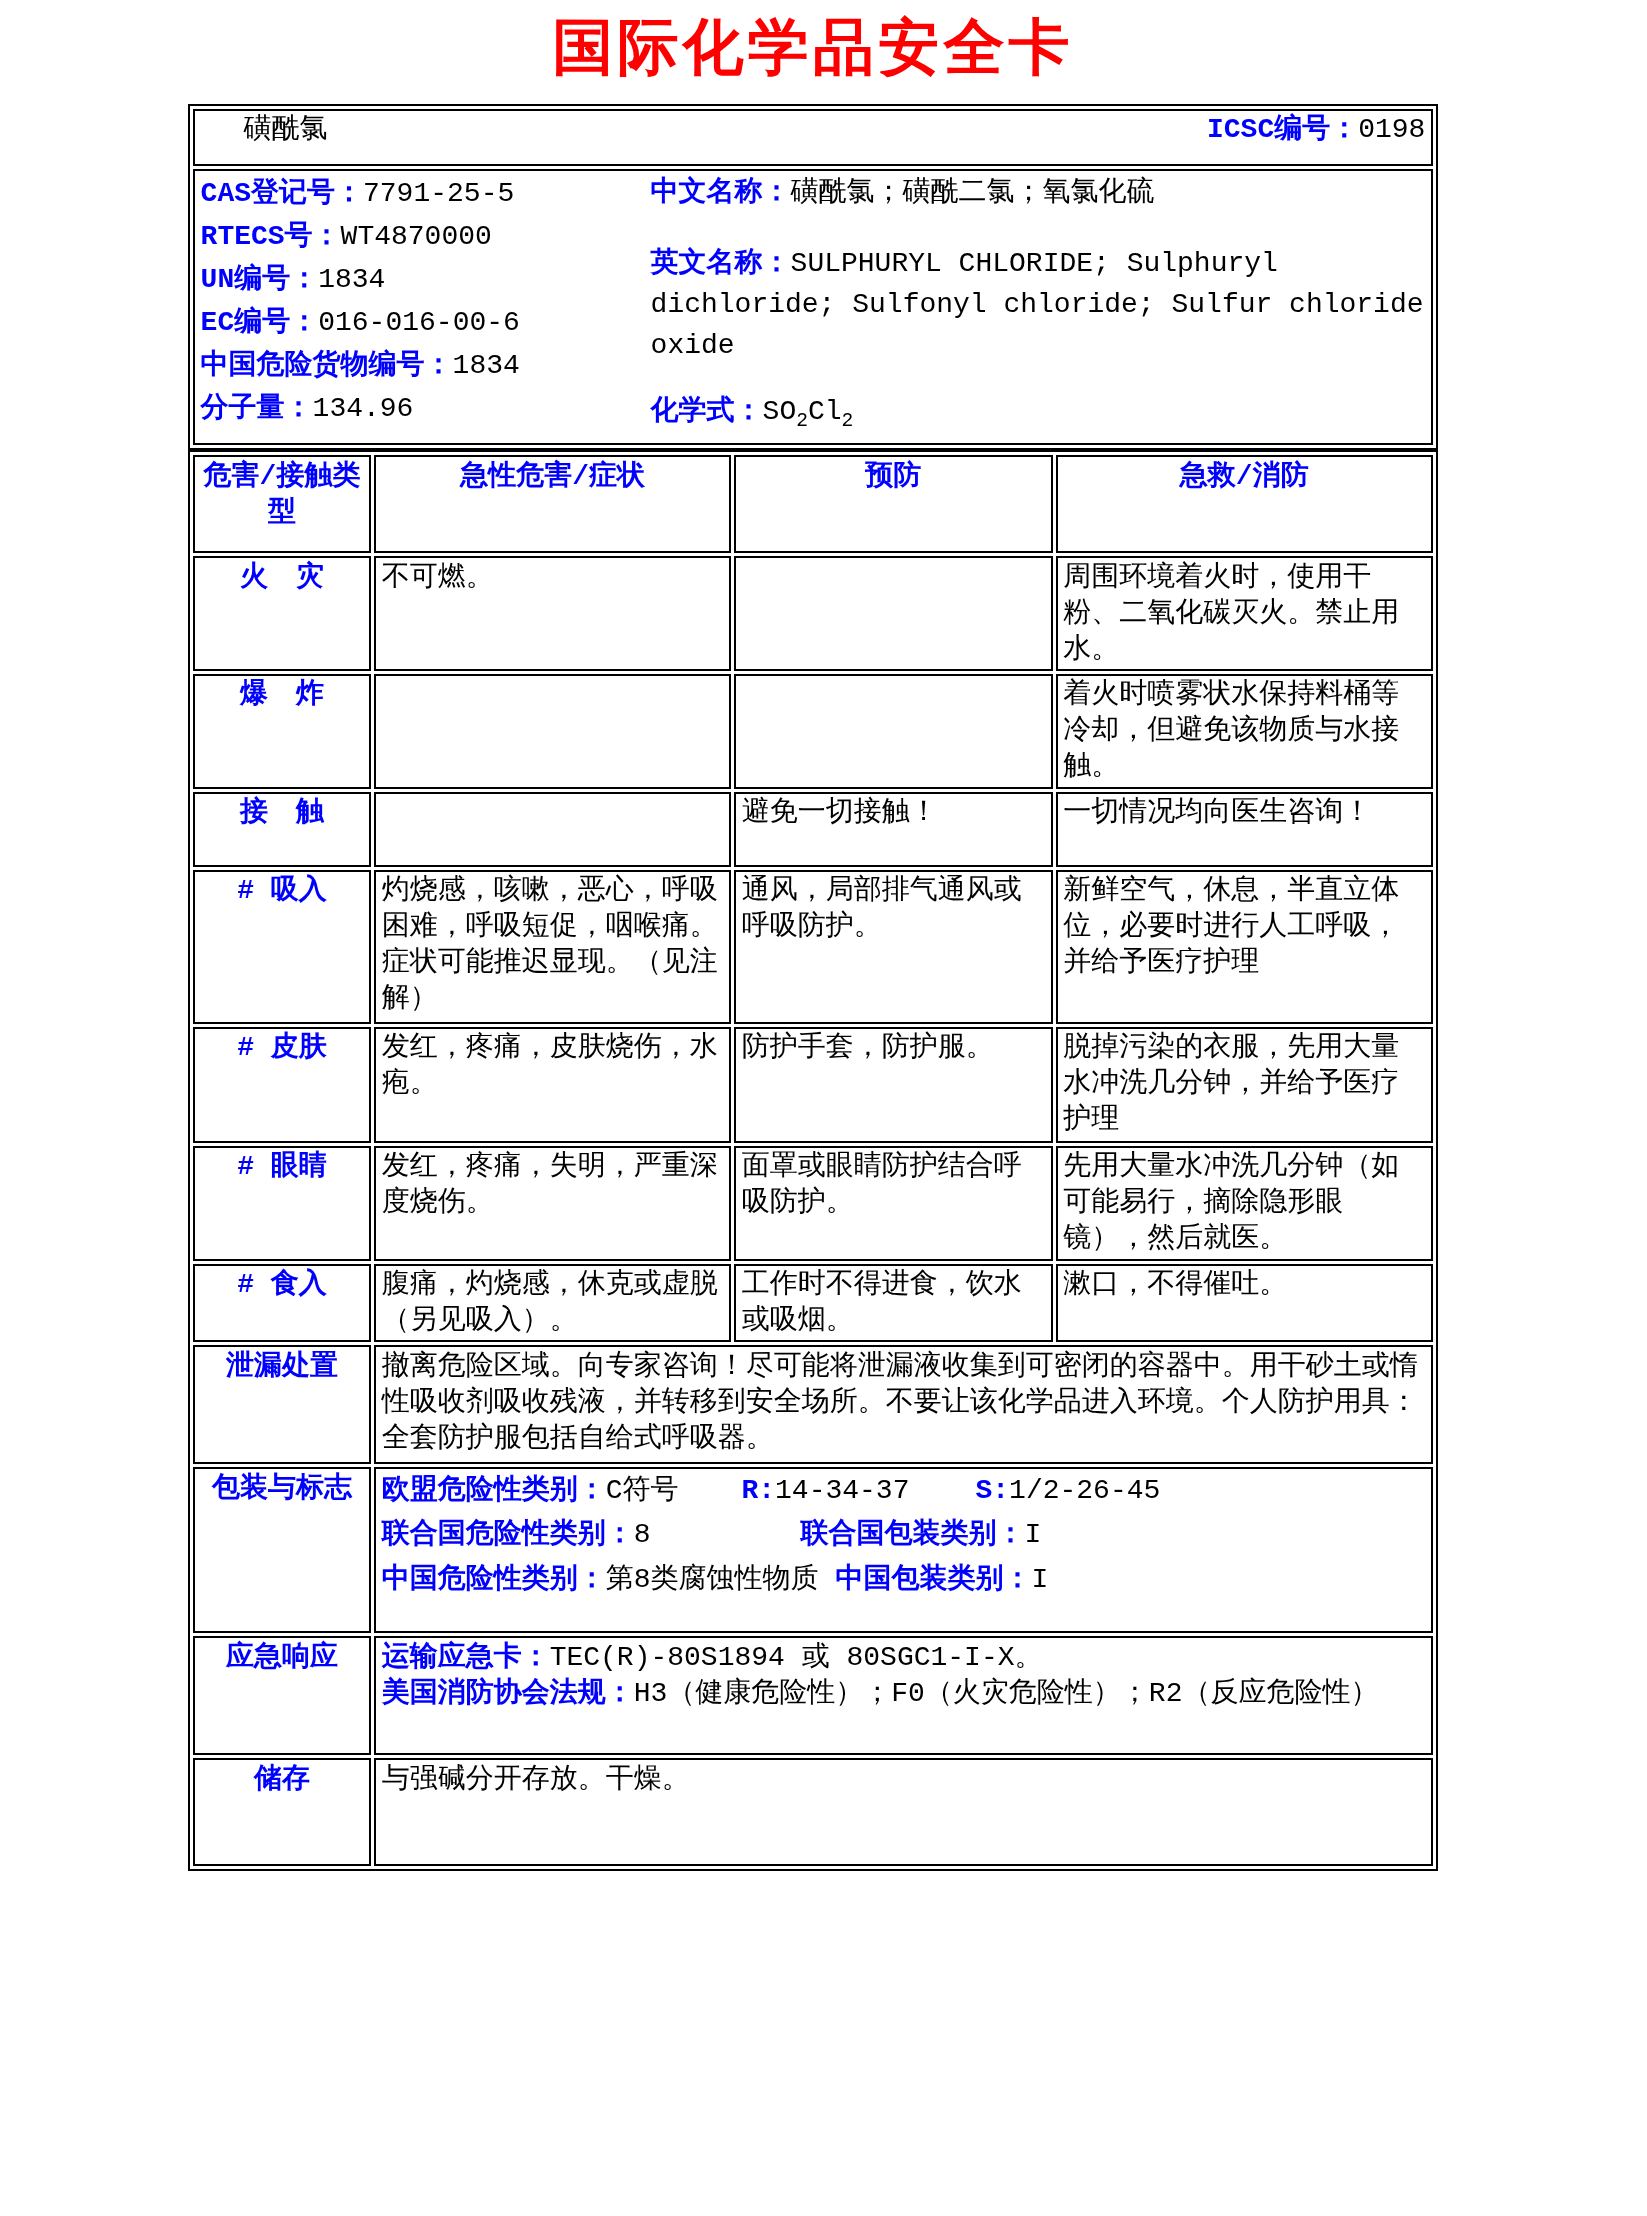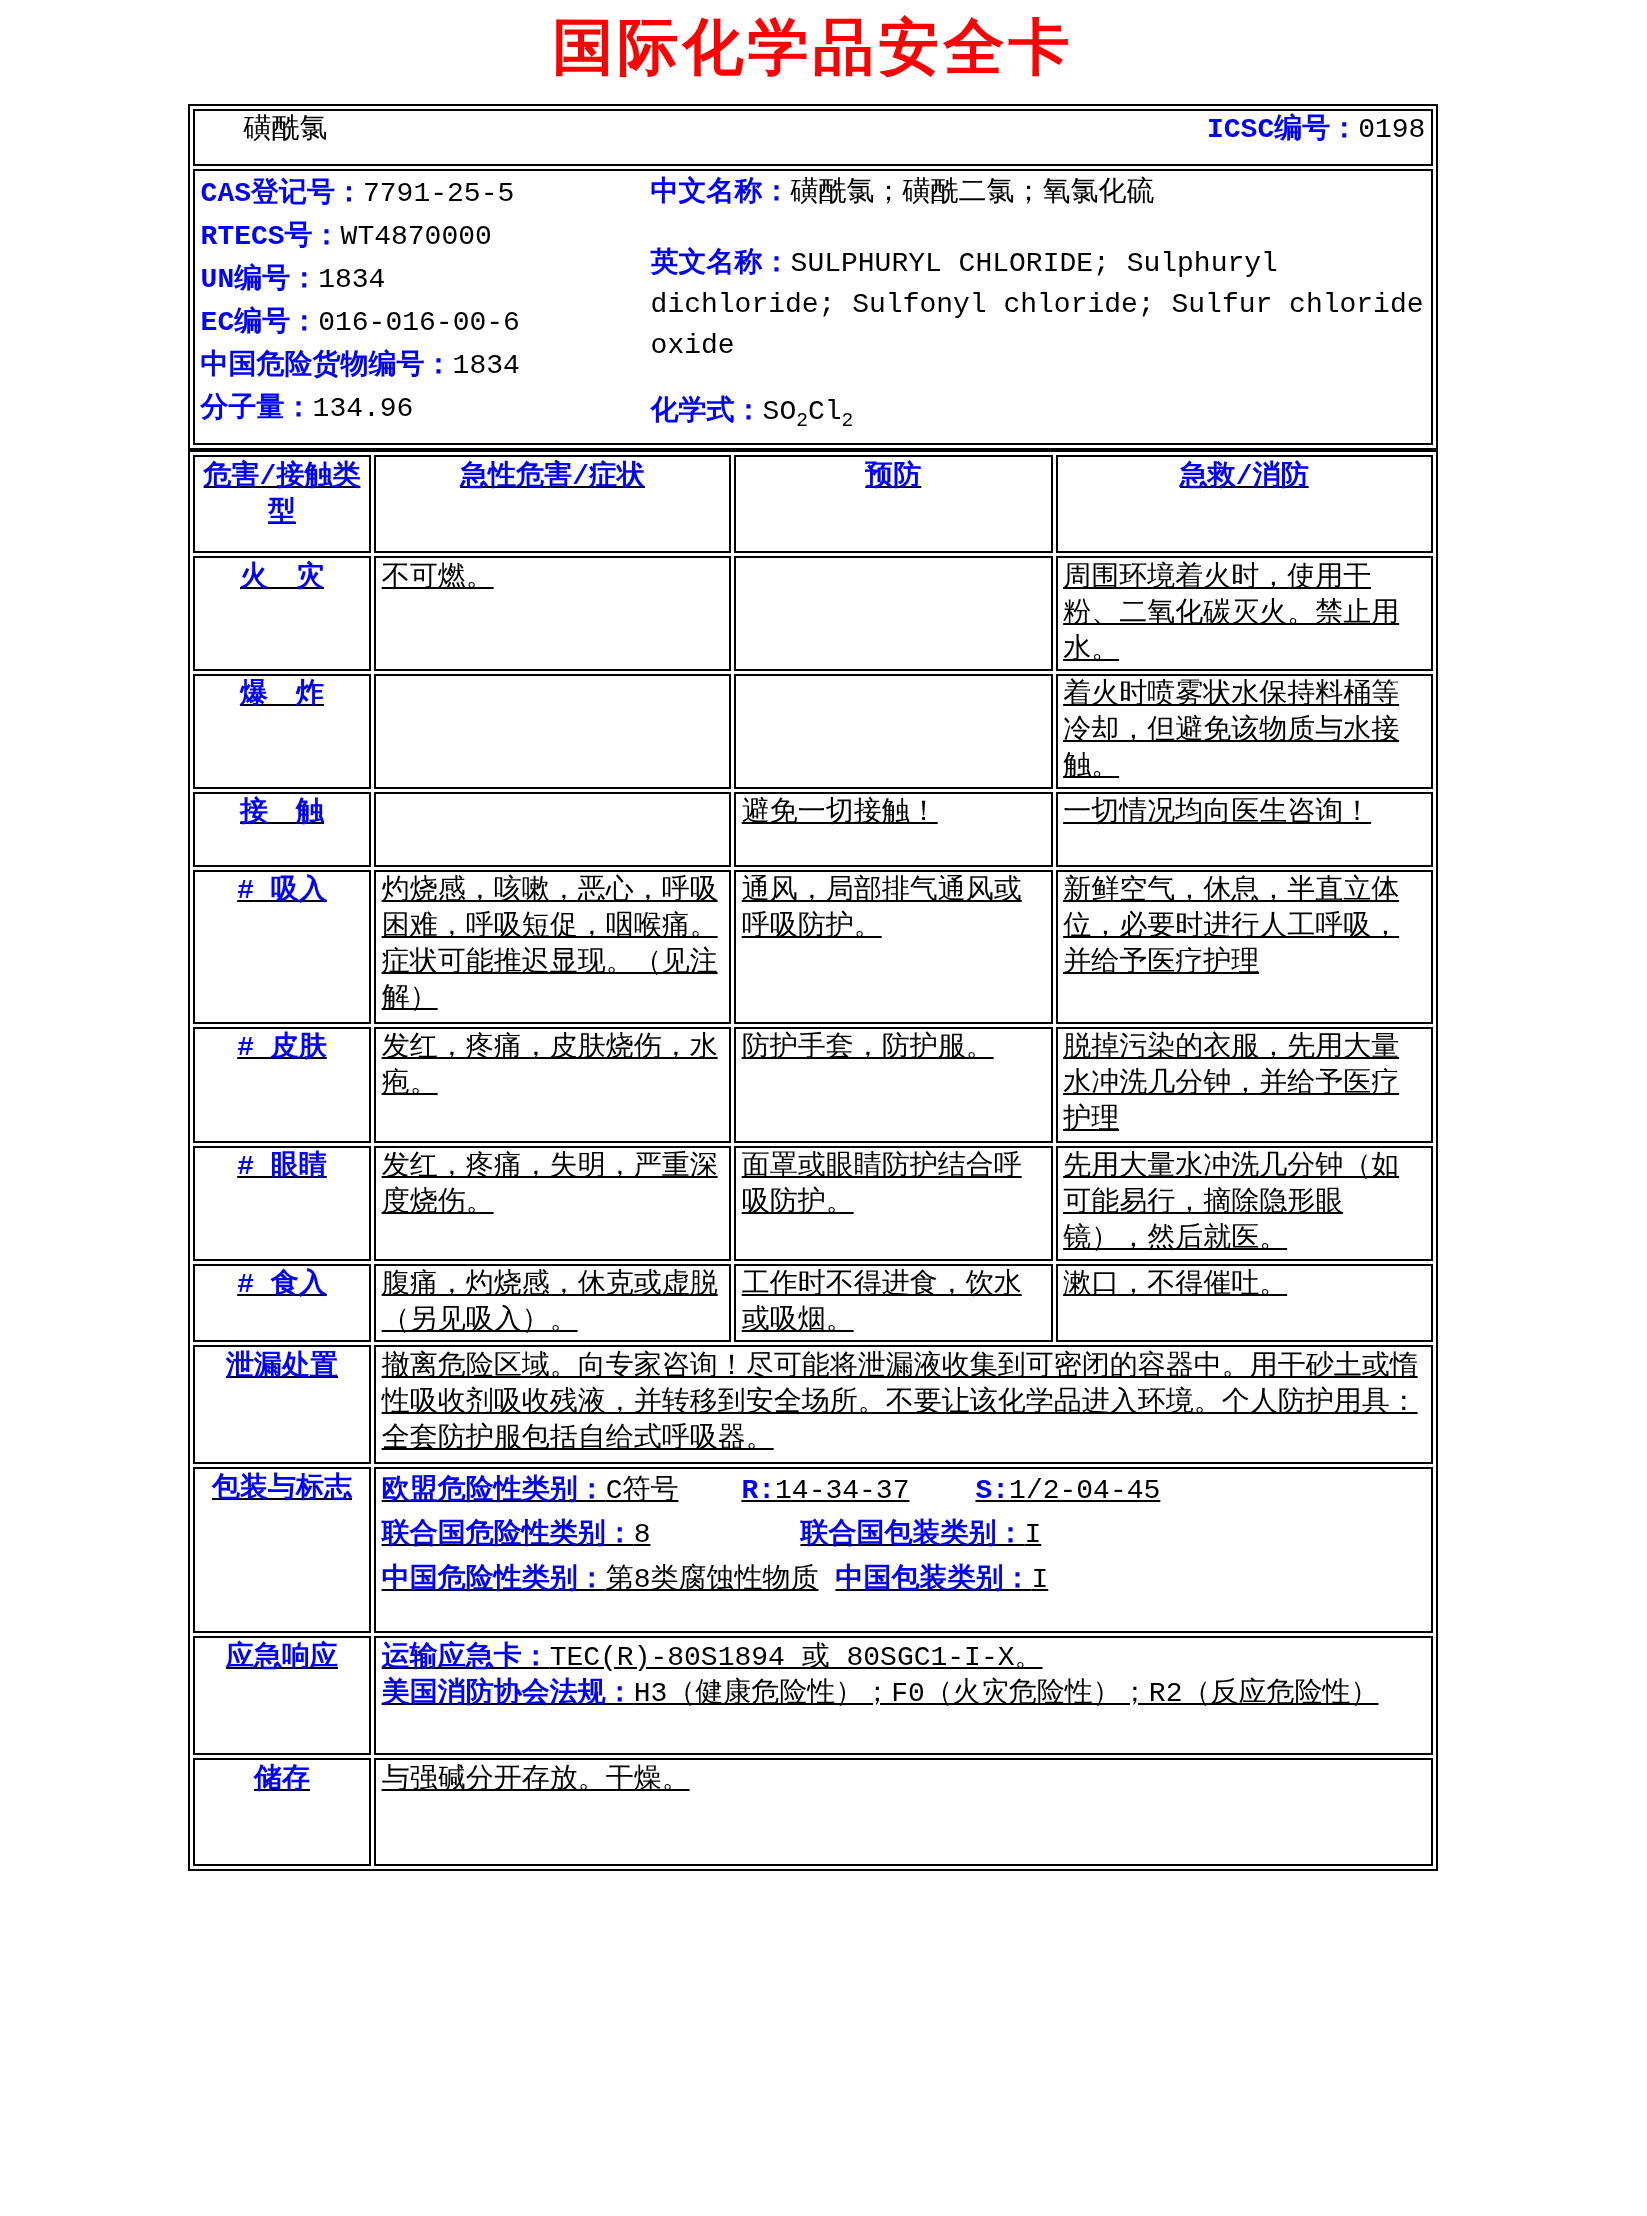--- a/index.html
+++ b/index.html
@@ -42,21 +42,21 @@
   }
   table.t td {
     border: 2.1px solid #000000;
     padding: 1.4px 5.6px;
     vertical-align: top;
     line-height: 36px;
     overflow: hidden;
     box-sizing: border-box;
   }
   .top-table { margin-top: 19.6px; }
-  .main-table { margin-top: 0; text-decoration: underline; }
+  .main-table { margin-top: 0; }
 
   .lb { color: #0000ff; font-weight: bold; }
 
   
   td.name-cell { height: 57px; vertical-align: middle; }
   .name-flex { display: flex; justify-content: space-between; align-items: center; margin-left: 43px; }
 
   
   td.info-cell { height: 263px; padding: 4.2px 7px; margin-left: 34px; }
   .info-flex { display: flex; }
@@ -205,21 +205,21 @@
     </tr>
 
     <tr class="r-spill">
       <td class="lblcell">泄漏处置</td>
       <td class="widecell" colspan="3">撤离危险区域。向专家咨询！尽可能将泄漏液收集到可密闭的容器中。用干砂土或惰性吸收剂吸收残液，并转移到安全场所。不要让该化学品进入环境。个人防护用具：全套防护服包括自给式呼吸器。</td>
     </tr>
 
     <tr class="r-pack">
       <td class="lblcell">包装与标志</td>
       <td class="widecell" colspan="3">
-        <div class="pack-line"><span class="lb">欧盟危险性类别：</span><span>C符号</span><span class="gap-r"><span class="lb">R:</span><span>14-34-37</span></span><span class="gap-s"><span class="lb">S:</span><span>1/2-04-45</span></span></div>
+        <div class="pack-line"><span class="lb">欧盟危险性类别：</span><span>C符号</span><span class="gap-r"><span class="lb">R:</span><span>14-34-37</span></span><span class="gap-s"><span class="lb">S:</span><span>1/2-26-45</span></span></div>
         <div class="pack-line"><span class="lb">联合国危险性类别：</span><span>8</span><span class="gap-unpack"><span class="lb">联合国包装类别：</span><span>I</span></span></div>
         <div class="pack-line"><span class="lb">中国危险性类别：</span><span>第8类腐蚀性物质</span><span class="gap-cnpack"><span class="lb">中国包装类别：</span><span>I</span></span></div>
       </td>
     </tr>
 
     <tr class="r-emer">
       <td class="lblcell">应急响应</td>
       <td class="widecell" colspan="3">
         <div><span class="lb">运输应急卡：</span><span>TEC(R)-80S1894 或 80SGC1-I-X。</span></div>
         <div><span class="lb">美国消防协会法规：</span><span>H3（健康危险性）；F0（火灾危险性）；R2（反应危险性）</span></div>

